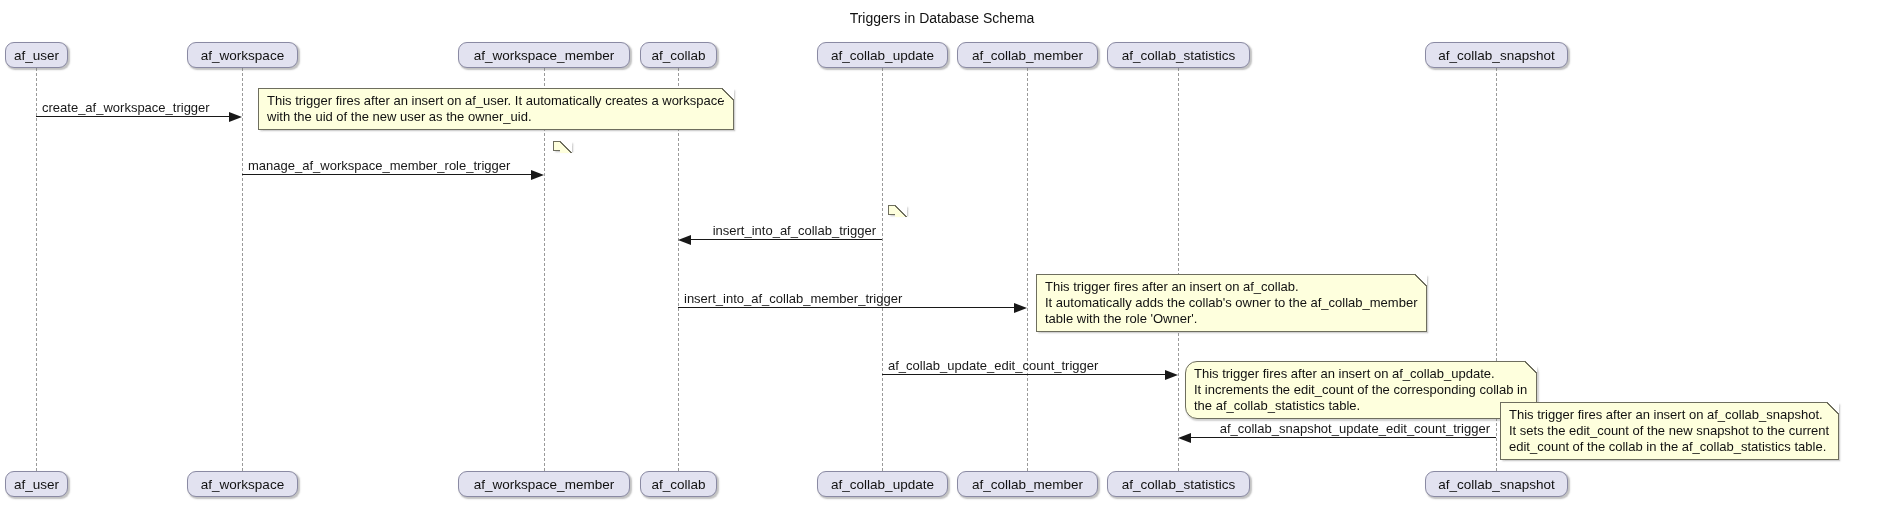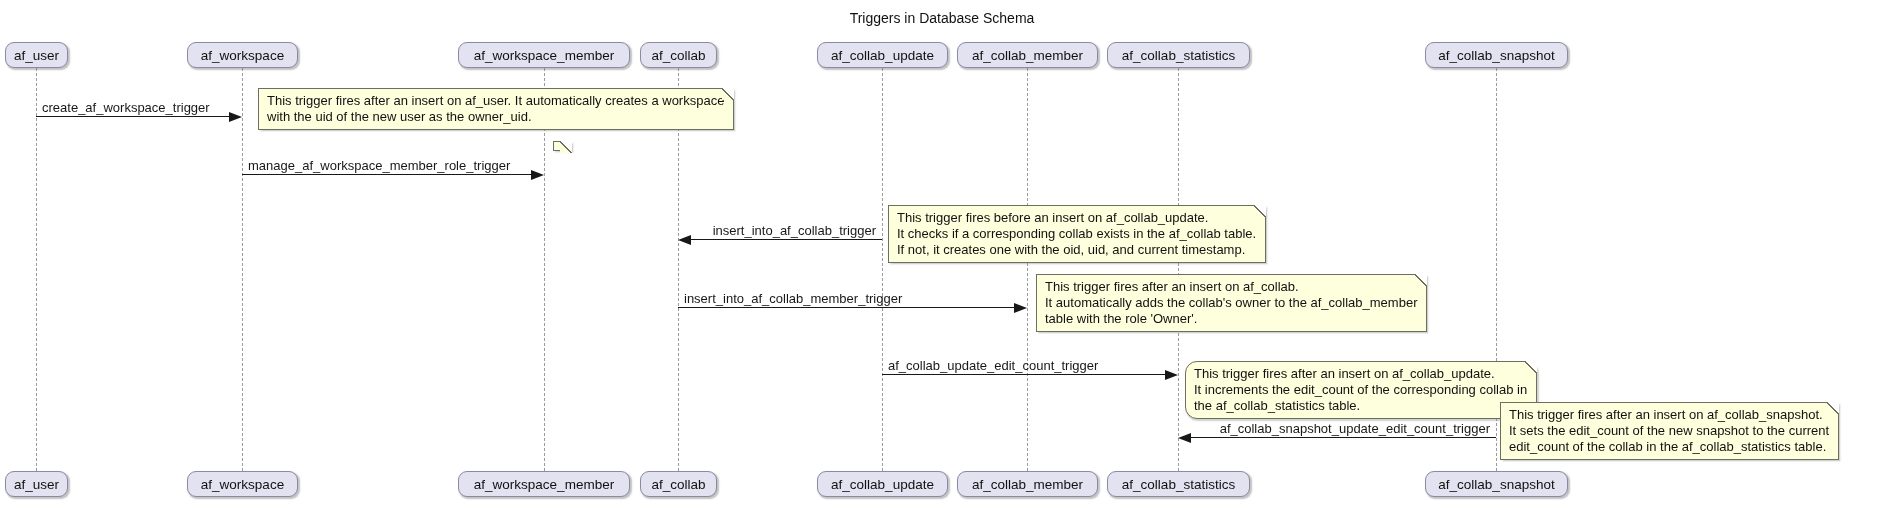--- a/index.html
+++ b/index.html
@@ -107,23 +107,20 @@
   <div class="head right" style="left:531px;top:170px;"></div>
   <div class="note" style="left:553px;top:141px;">
     <span class="fold"></span>
   </div>
 
   <div class="msg-label" style="left:684px;top:223px;width:192px;text-align:right;">insert_into_af_collab_trigger</div>
   <div class="msg-line" style="left:684px;top:239px;width:198px;"></div>
   <div class="head left" style="left:678px;top:235px;"></div>
   <div class="note" style="left:888px;top:205px;">
     <span class="fold"></span>
-    <span class="note-text">This trigger fires before an insert on af_collab_update.
-It checks if a corresponding collab exists in the af_collab table.
-If not, it creates one with the oid, uid, and current timestamp.</span>
   </div>
 
   <div class="msg-label" style="left:684px;top:291px;">insert_into_af_collab_member_trigger</div>
   <div class="msg-line" style="left:678px;top:307px;width:336px;"></div>
   <div class="head right" style="left:1014px;top:303px;"></div>
   <div class="note" style="left:1036px;top:274px;">
     <span class="fold"></span>
     <span class="note-text">This trigger fires after an insert on af_collab.
 It automatically adds the collab's owner to the af_collab_member
 table with the role 'Owner'.</span>

